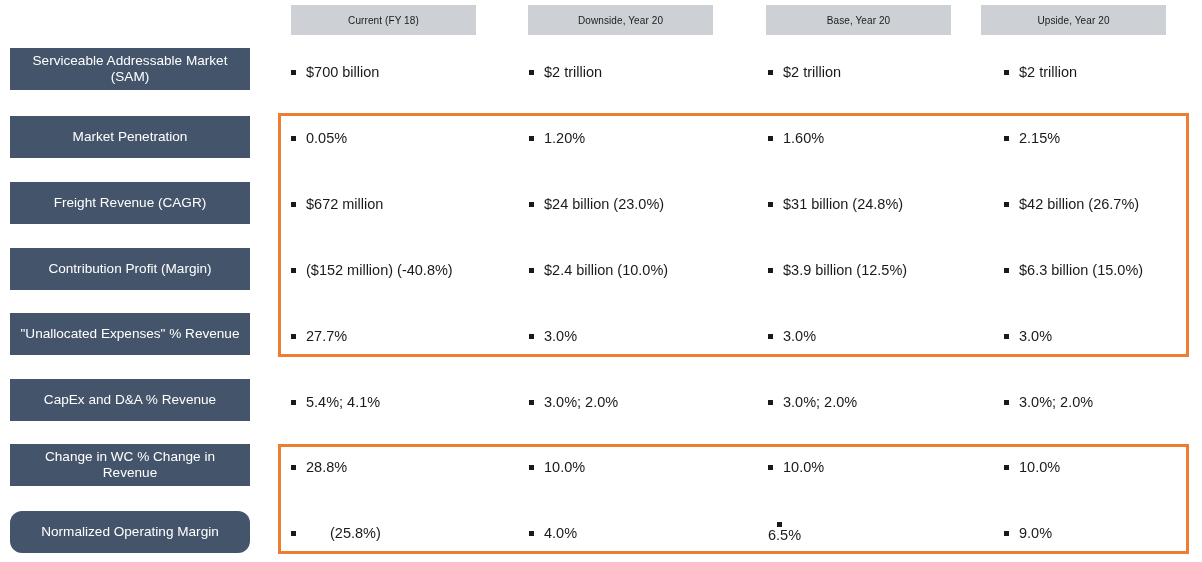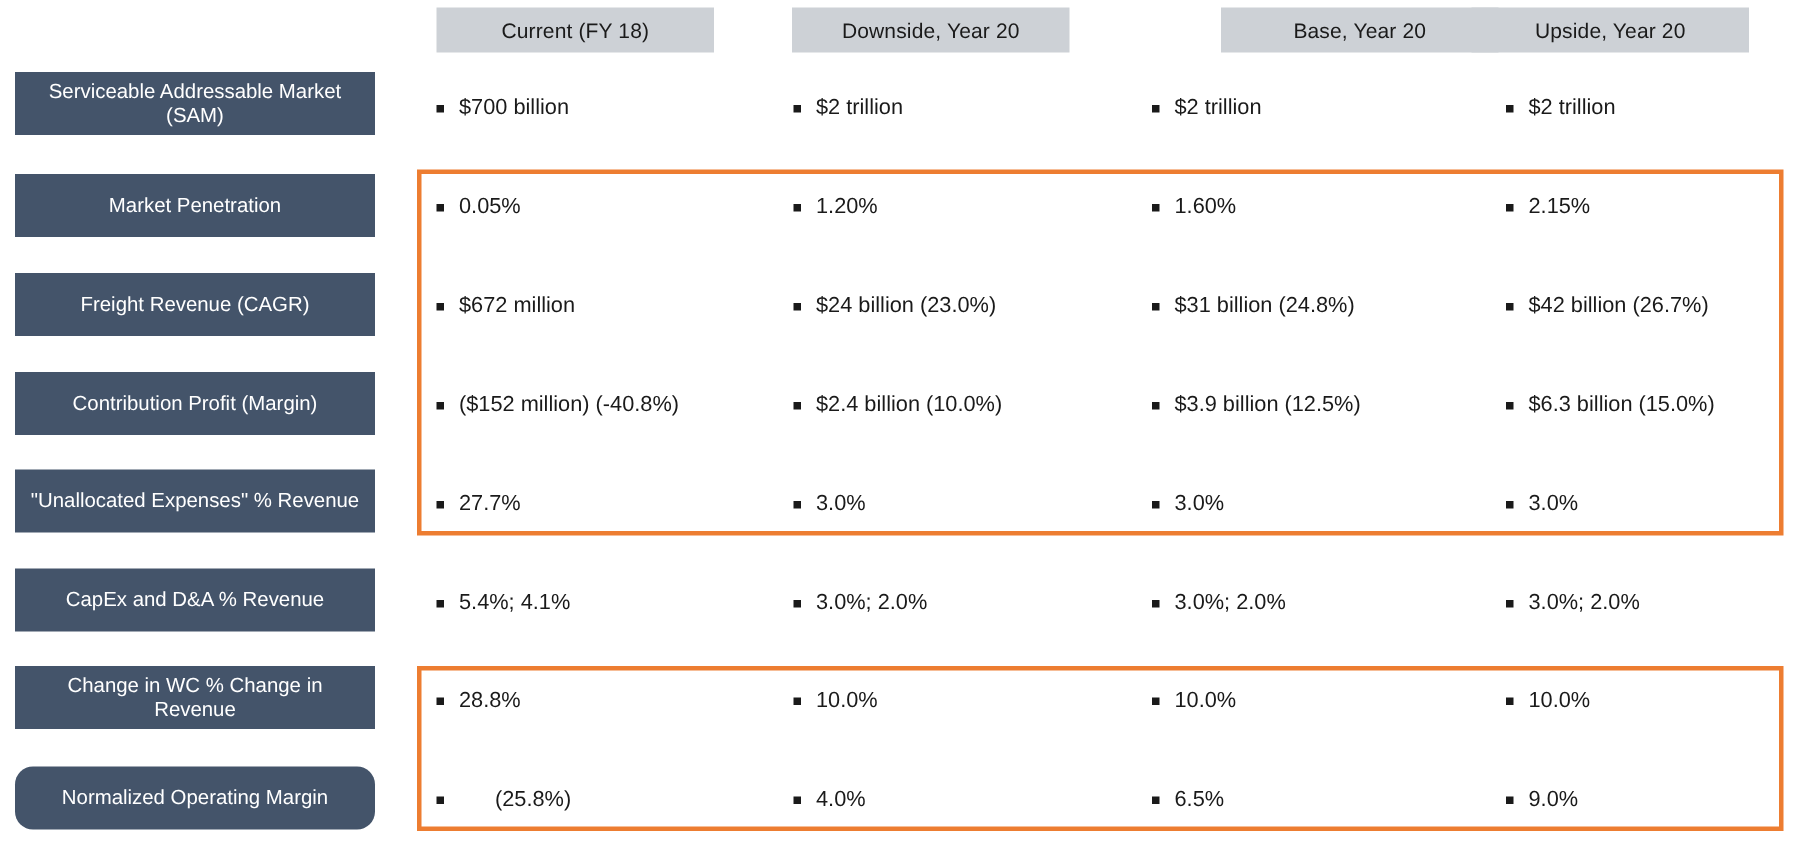--- a/index.html
+++ b/index.html
@@ -29,30 +29,30 @@
     left: 0; top: 0;
     width: 1202px;
     height: 42px;
   }
   .col-header {
     position: absolute;
     top: 5px;
     height: 30px;
     background: #cdd1d6;
     color: #1a1a1a;
-    font-size: 14px;
+    font-size: 10px;
     display: flex;
     align-items: center;
     justify-content: center;
     letter-spacing: 0.1px;
     box-sizing: border-box;
   }
   .col-header.c0 { left: 291px;  width: 185px; }
   .col-header.c1 { left: 528px;  width: 185px; }
-  .col-header.c2 { left: 766px;  width: 185px; margin-left: 48px; }
+  .col-header.c2 { left: 766px;  width: 185px; }
   .col-header.c3 { left: 981px; width: 185px; }
 
   
   .row-label {
     position: absolute;
     left: 10px;
     width: 240px;
     height: 42px;
     background: #44546a;
     color: #ffffff;
@@ -252,21 +252,21 @@
 
   <div class="row-label" style="top:511px;border-radius:12px;">Normalized Operating Margin</div>
   <div class="data-cell dc0" style="top:522px;gap:24px;">
       <span class="bullet"></span>
       <span>(25.8%)</span>
     </div>
   <div class="data-cell dc1" style="top:522px;">
       <span class="bullet"></span>
       <span>4.0%</span>
     </div>
-  <div class="data-cell dc2" style="top:522px;">
+  <div class="data-cell dc2" style="top:522px;flex-direction:column;">
       <span class="bullet"></span>
       <span>6.5%</span>
     </div>
   <div class="data-cell dc3" style="top:522px;">
       <span class="bullet"></span>
       <span>9.0%</span>
     </div>
 
   <div class="highlight-box hb0"></div>
   <div class="highlight-box hb1"></div>

